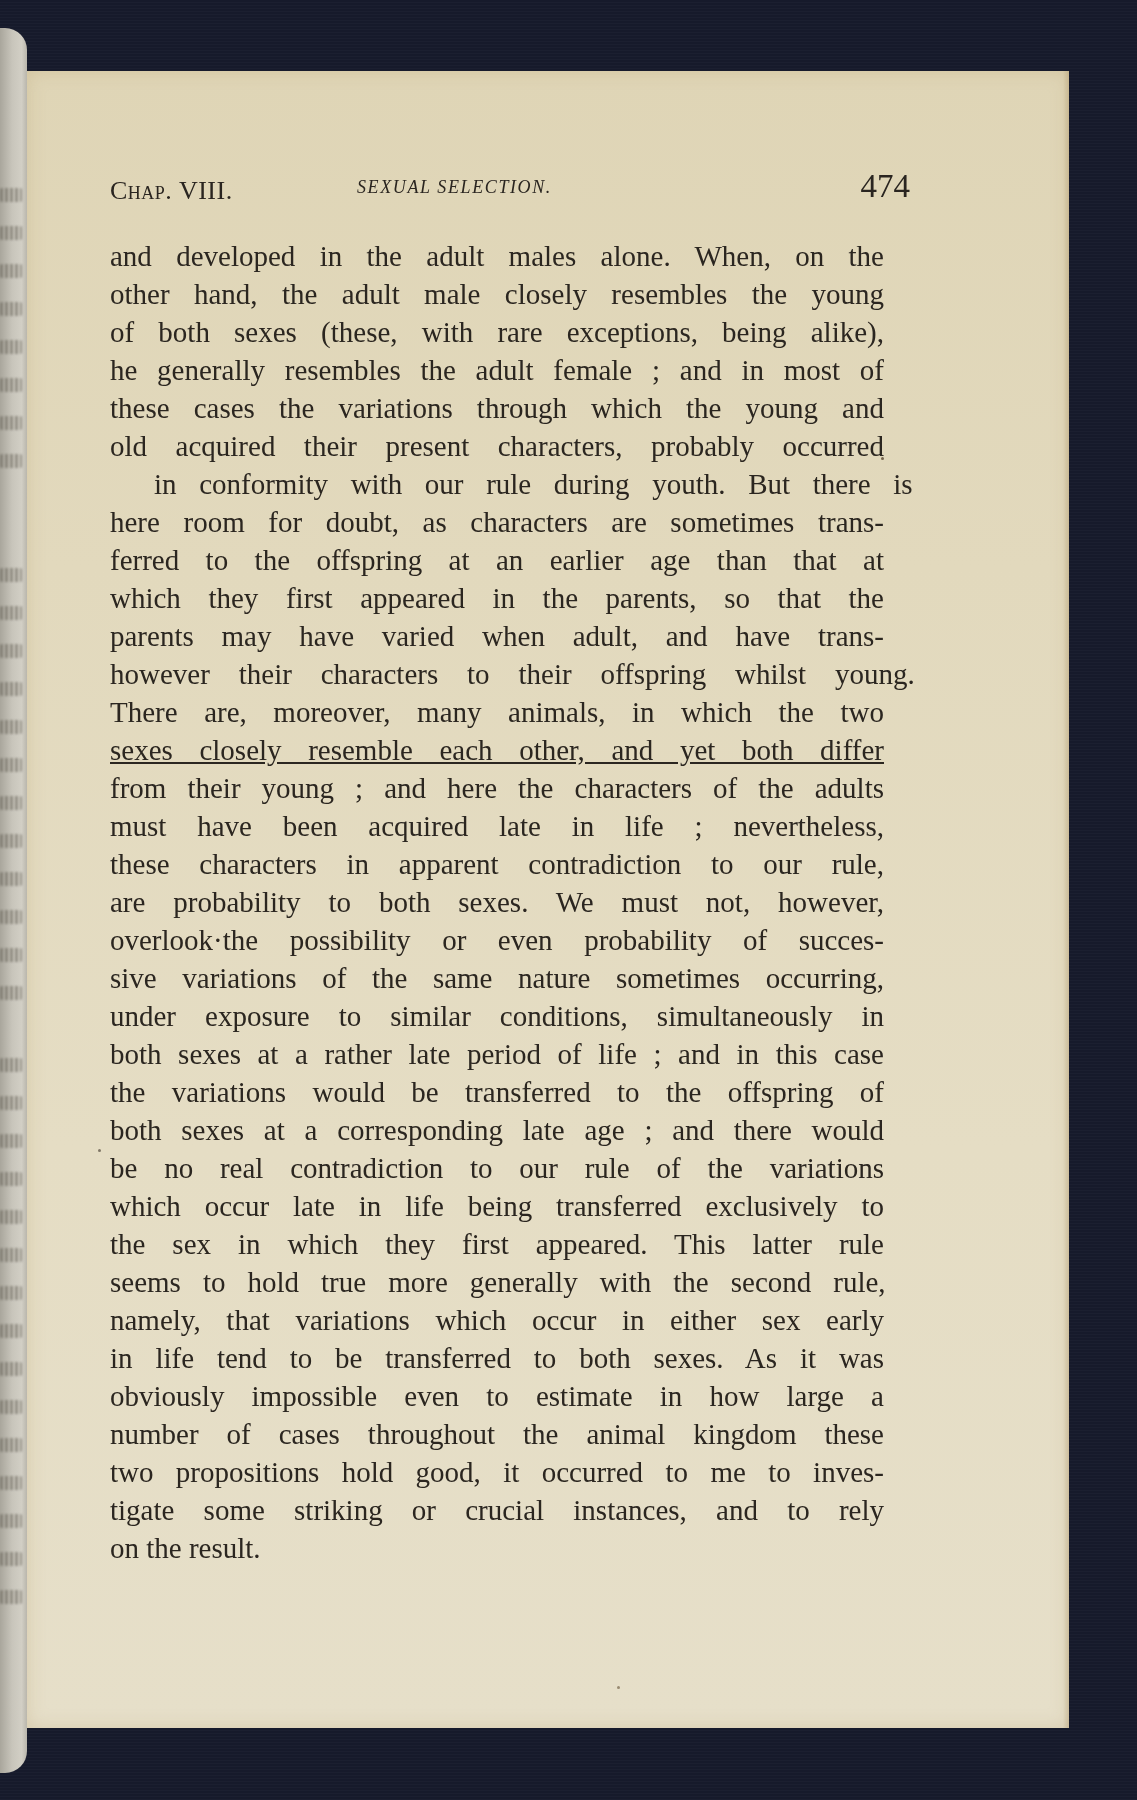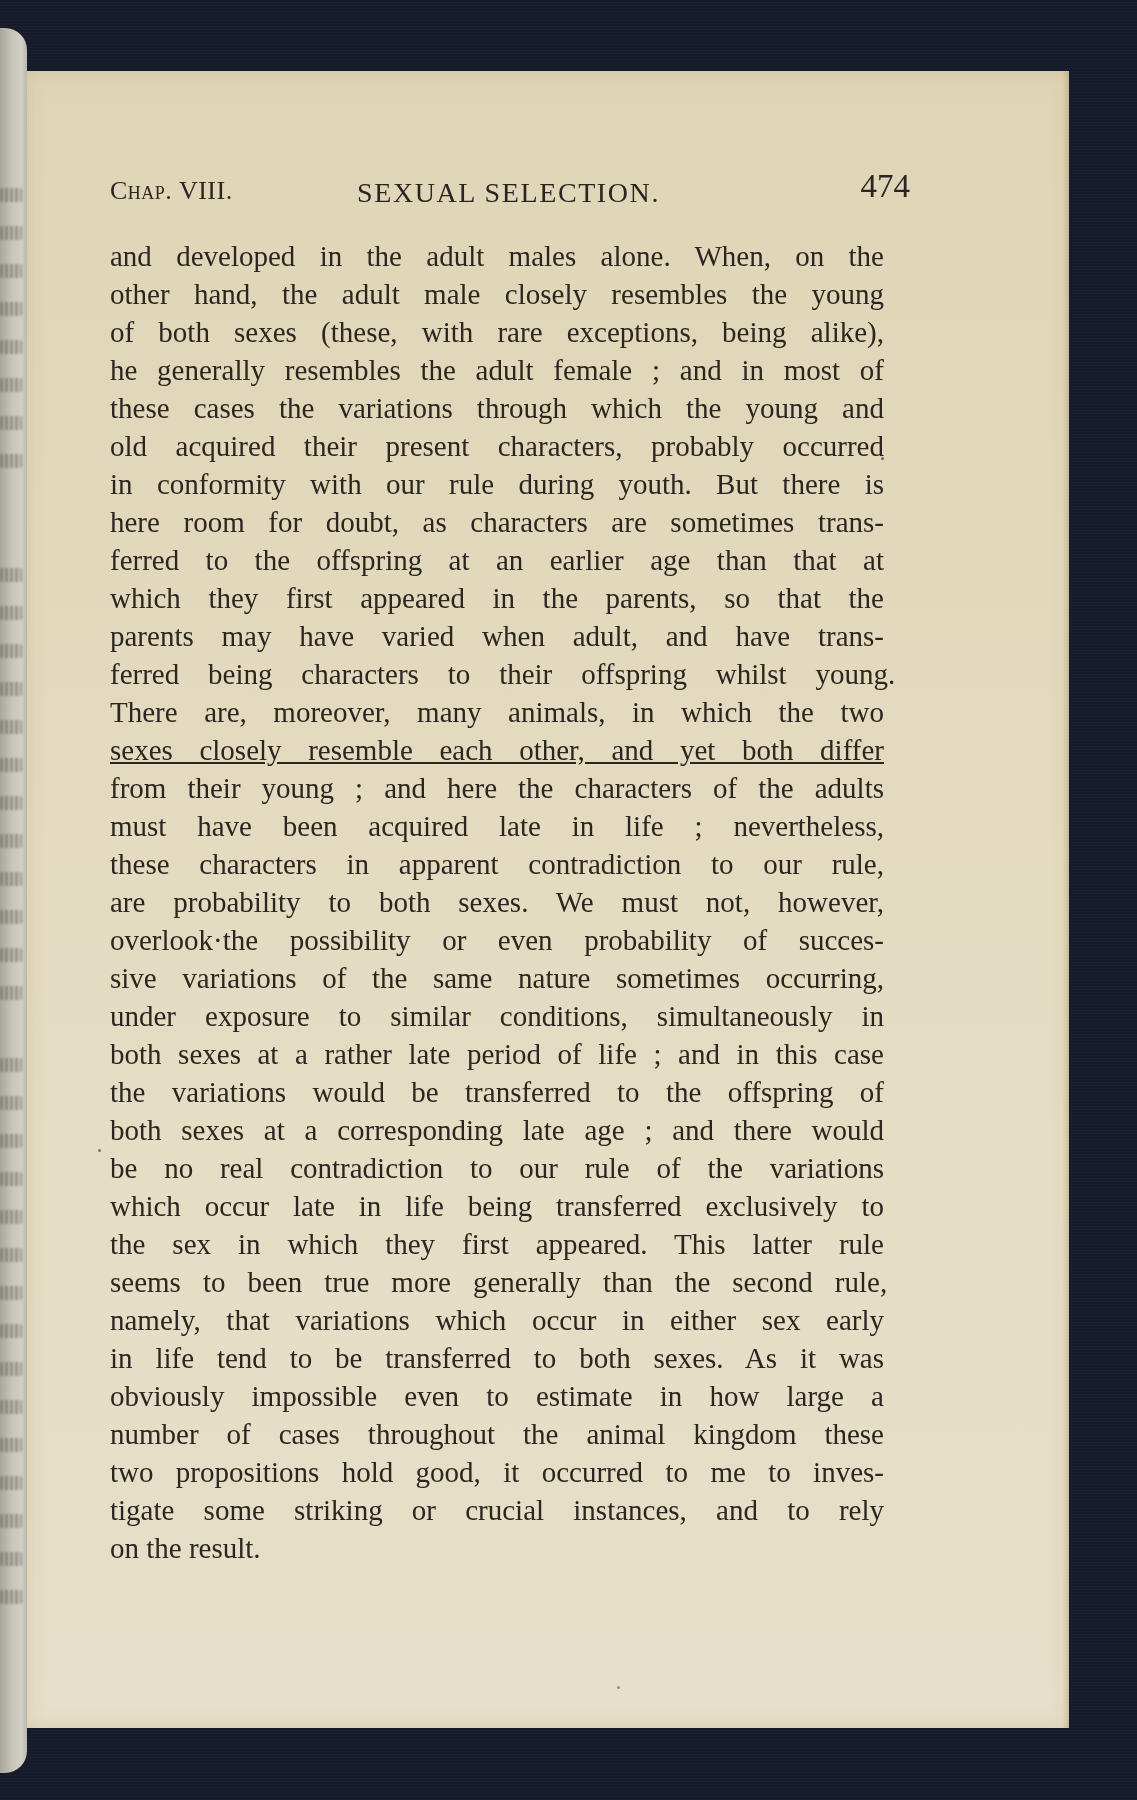--- a/index.html
+++ b/index.html
@@ -32,21 +32,21 @@
   .running-head {
     position: absolute; left: 83px; top: 166px; width: 800px; height: 36px;
     color: #2a2520;
   }
   .chap {
     position: absolute; left: 0; top: 8px;
     font-size: 26px; font-variant: small-caps; letter-spacing: 0.5px;
   }
   .section-title {
     position: absolute; left: 247px; top: 9px;
-    font-size: 28px; letter-spacing: 1.6px;
+    font-size: 18px; letter-spacing: 1.6px; font-style: italic;
   }
   .page-number {
     position: absolute; right: 0; top: 0;
     font-size: 33px;
   }
   .body-text {
     position: absolute; left: 83px; top: 166px; width: 774px;
     color: #2b2620;
     font-size: 29px; line-height: 38px;
   }
@@ -112,42 +112,42 @@
   </div>
 
   <div class="body-text" style="top:95px;">
     <div class="text-block" id="text-block">
       <span class="line" style="display: block; width: auto; word-spacing: 15.3641px;">and developed in the adult males alone.  When, on the</span>
       <span class="line" style="display: block; width: auto; word-spacing: 17.123px;">other hand, the adult male closely resembles the young</span>
       <span class="line" style="display: block; width: auto; word-spacing: 16.9238px;">of both sexes (these, with rare exceptions, being alike),</span>
       <span class="line" style="display: block; width: auto; word-spacing: 12.4938px;">he generally resembles the adult female ; and in most of</span>
       <span class="line" style="display: block; width: auto; word-spacing: 16.8184px;">these cases the variations through which the young and</span>
       <span class="line" style="display: block; width: auto; word-spacing: 21.2396px;">old acquired their present characters, probably occurred</span>
-      <span class="line" style="display: block; width: auto; word-spacing: 15.3812px;">in conformity with our rule during youth.  But there is</span>
+      <span class="line" style="display: block; width: auto; word-spacing: 15.3812px; margin-left: 44px;">in conformity with our rule during youth.  But there is</span>
       <span class="line" style="display: block; width: auto; word-spacing: 16.3262px;">here room for doubt, as characters are sometimes trans-</span>
       <span class="line" style="display: block; width: auto; word-spacing: 19.1578px;">ferred to the offspring at an earlier age than that at</span>
       <span class="line" style="display: block; width: auto; word-spacing: 20.3229px;">which they first appeared in the parents, so that the</span>
       <span class="line" style="display: block; width: auto; word-spacing: 20.5527px;">parents may have varied when adult, and have trans-</span>
-      <span class="line" style="display: block; width: auto; word-spacing: 21.6049px;">ferred being characters to their offspring whilst young.</span>
+      <span class="line" style="display: block; width: auto; word-spacing: 21.6049px;">however their characters to their offspring whilst young.</span>
       <span class="line" style="display: block; width: auto; word-spacing: 19.2852px;">There are, moreover, many animals, in which the two</span>
       <span class="line" style="display: block; width: auto; word-spacing: 19.3555px; text-decoration: underline;">sexes closely resemble each other, and yet both differ</span>
       <span class="line" style="display: block; width: auto; word-spacing: 13.7844px;">from their young ; and here the characters of the adults</span>
       <span class="line" style="display: block; width: auto; word-spacing: 23.5723px;">must have been acquired late in life ; nevertheless,</span>
       <span class="line" style="display: block; width: auto; word-spacing: 22.4576px;">these characters in apparent contradiction to our rule,</span>
       <span class="line" style="display: block; width: auto; word-spacing: 18.533px;">are probability to both sexes.  We must not, however,</span>
       <span class="line" style="display: block; width: auto; word-spacing: 24.3021px;">overlook·the possibility or even probability of succes-</span>
       <span class="line" style="display: block; width: auto; word-spacing: 18.3058px;">sive variations of the same nature sometimes occurring,</span>
       <span class="line" style="display: block; width: auto; word-spacing: 21.7396px;">under exposure to similar conditions, simultaneously in</span>
       <span class="line" style="display: block; width: auto; word-spacing: 9.30168px;">both sexes at a rather late period of life ; and in this case</span>
       <span class="line" style="display: block; width: auto; word-spacing: 19.1016px;">the variations would be transferred to the offspring of</span>
       <span class="line" style="display: block; width: auto; word-spacing: 12.4938px;">both sexes at a corresponding late age ; and there would</span>
       <span class="line" style="display: block; width: auto; word-spacing: 19.5191px;">be no real contradiction to our rule of the variations</span>
       <span class="line" style="display: block; width: auto; word-spacing: 16.627px;">which occur late in life being transferred exclusively to</span>
       <span class="line" style="display: block; width: auto; word-spacing: 17.7px;">the sex in which they first appeared.  This latter rule</span>
-      <span class="line" style="display: block; width: auto; word-spacing: 14.7743px;">seems to been true more generally than the second rule,</span>
+      <span class="line" style="display: block; width: auto; word-spacing: 14.7743px;">seems to hold true more generally with the second rule,</span>
       <span class="line" style="display: block; width: auto; word-spacing: 18.3711px;">namely, that variations which occur in either sex early</span>
       <span class="line" style="display: block; width: auto; word-spacing: 14.2982px;">in life tend to be transferred to both sexes.  As it was</span>
       <span class="line" style="display: block; width: auto; word-spacing: 19.8984px;">obviously impossible even to estimate in how large a</span>
       <span class="line" style="display: block; width: auto; word-spacing: 20.7143px;">number of cases throughout the animal kingdom these</span>
       <span class="line" style="display: block; width: auto; word-spacing: 15.1198px;">two propositions hold good, it occurred to me to inves-</span>
       <span class="line" style="display: block; width: auto; word-spacing: 21.9551px;">tigate some striking or crucial instances, and to rely</span>
       <span class="line last">on the result.</span>
     </div>
   </div>
 </div>

